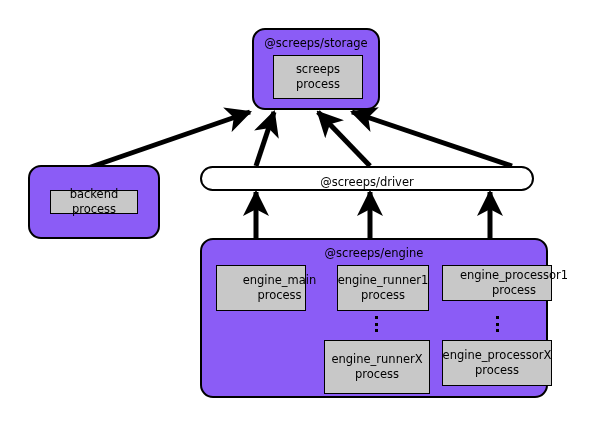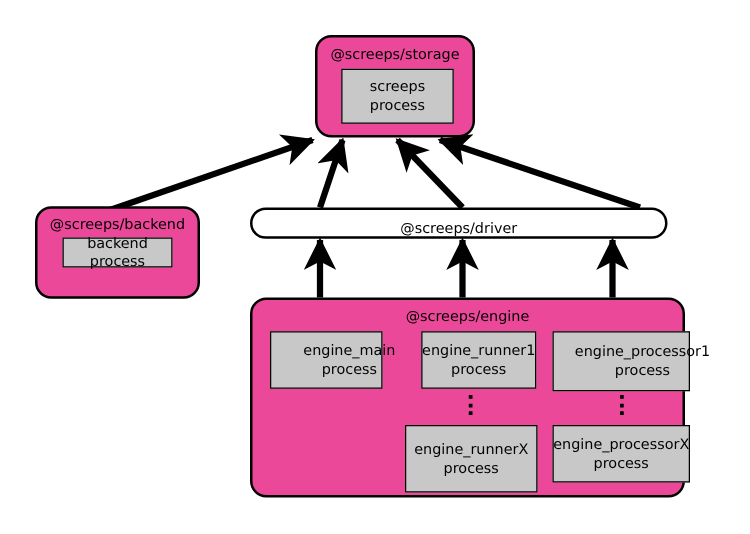--- a/index.html
+++ b/index.html
@@ -22,21 +22,21 @@
   }
   svg.layer {
     position: absolute;
     left: 0; top: 0;
     width: 600px;
     height: 427px;
   }
   .node {
     position: absolute;
     box-sizing: border-box;
-    background: #ec4899;
+    background: #8b5cf6;
     border: 2px solid #000000;
   }
   .node.rounded {
     border-radius: 13px;
   }
   .node-title {
     position: absolute;
     left: 0;
     width: 100%;
     text-align: center;
@@ -114,21 +114,20 @@
 
   <div class="node rounded" style="left:252px; top:28px; width:128px; height:82px;">
     <div class="node-title" style="top:6px;">@screeps/storage</div>
     <div class="proc" style="left:19px; top:25px; width:90px; height:44px;">
       <span>screeps</span>
       <span>process</span>
     </div>
   </div>
 
   <div class="node rounded" style="left:28px; top:165px; width:132px; height:74px;">
-    <div class="node-title" style="top:5px;">@screeps/backend</div>
     <div class="proc" style="left:20px; top:23px; width:88px; height:24px;">
       <span>backend</span>
       <span>process</span>
     </div>
   </div>
 
   <div class="pill" style="left:200px; top:166px; width:334px; height:25px;align-items:flex-end;">
     <span>@screeps/driver</span>
   </div>
 
@@ -138,21 +137,21 @@
     <div class="proc" style="left:14px; top:25px; width:90px; height:46px;padding-left:37px;">
       <span>engine_main</span>
       <span>process</span>
     </div>
 
     <div class="proc" style="left:135px; top:25px; width:92px; height:46px;">
       <span>engine_runner1</span>
       <span>process</span>
     </div>
 
-    <div class="proc" style="left:240px; top:25px; width:110px; height:48px;padding-left:34px;">
+    <div class="proc" style="left:240px; top:25px; width:110px; height:36px;padding-left:34px;">
       <span>engine_processor1</span>
       <span>process</span>
     </div>
 
     <div class="vdots" style="left:173px; top:76px;">
       <i></i>
         <i></i>
         <i></i>
     </div>
     <div class="vdots" style="left:294px; top:76px;">

